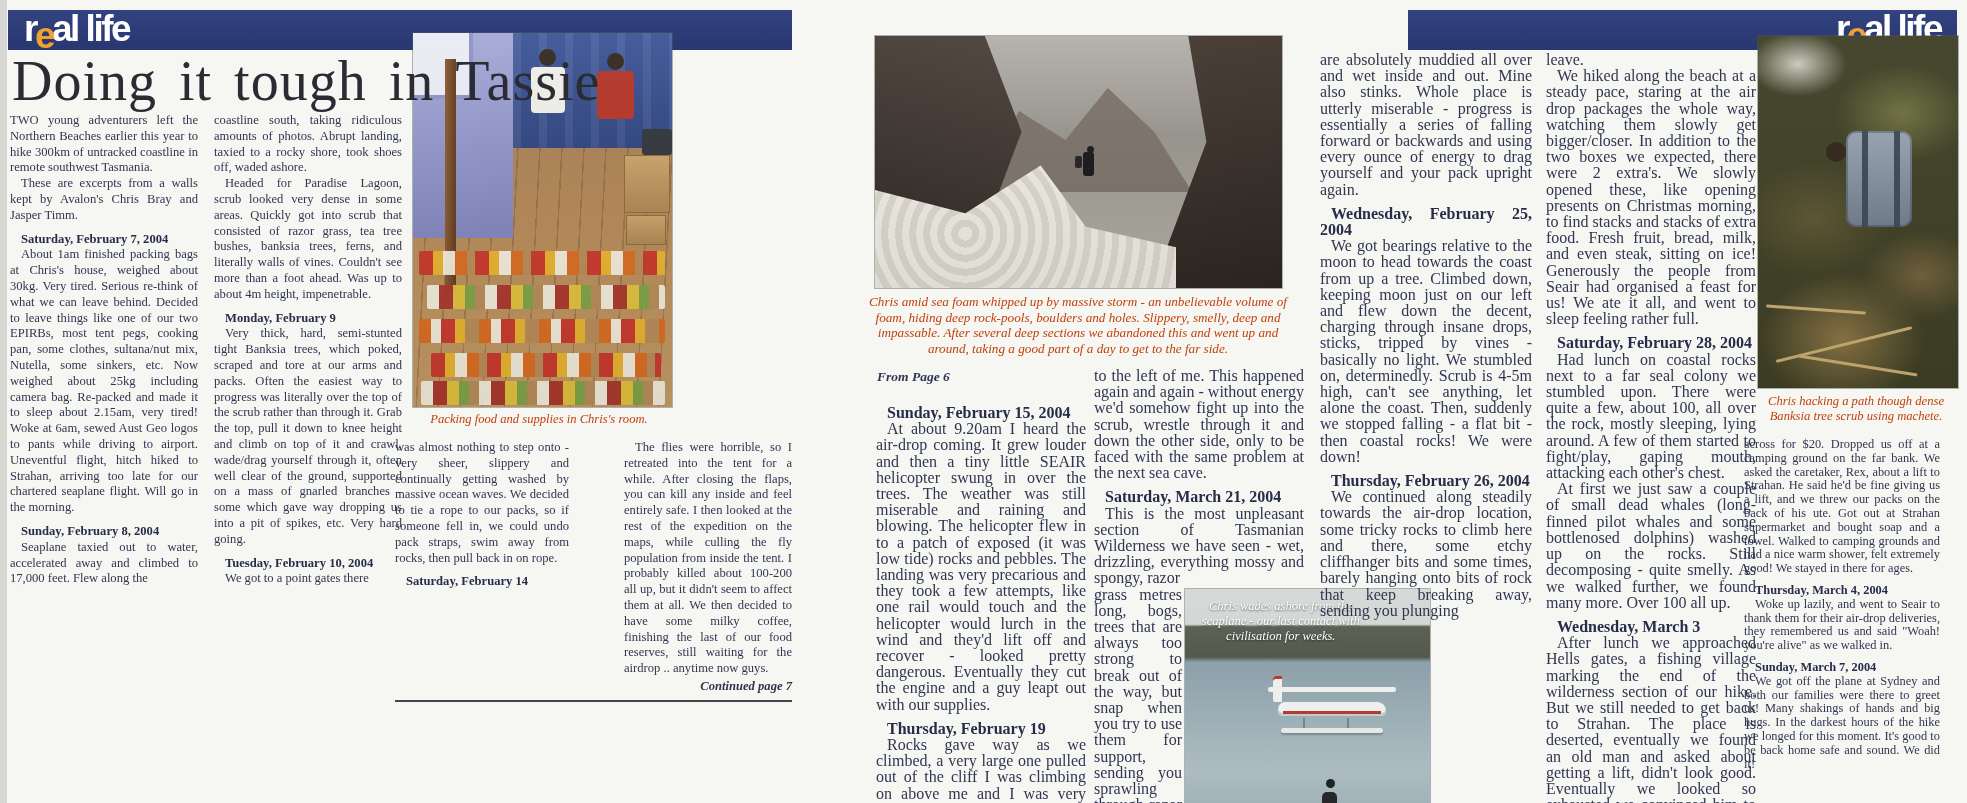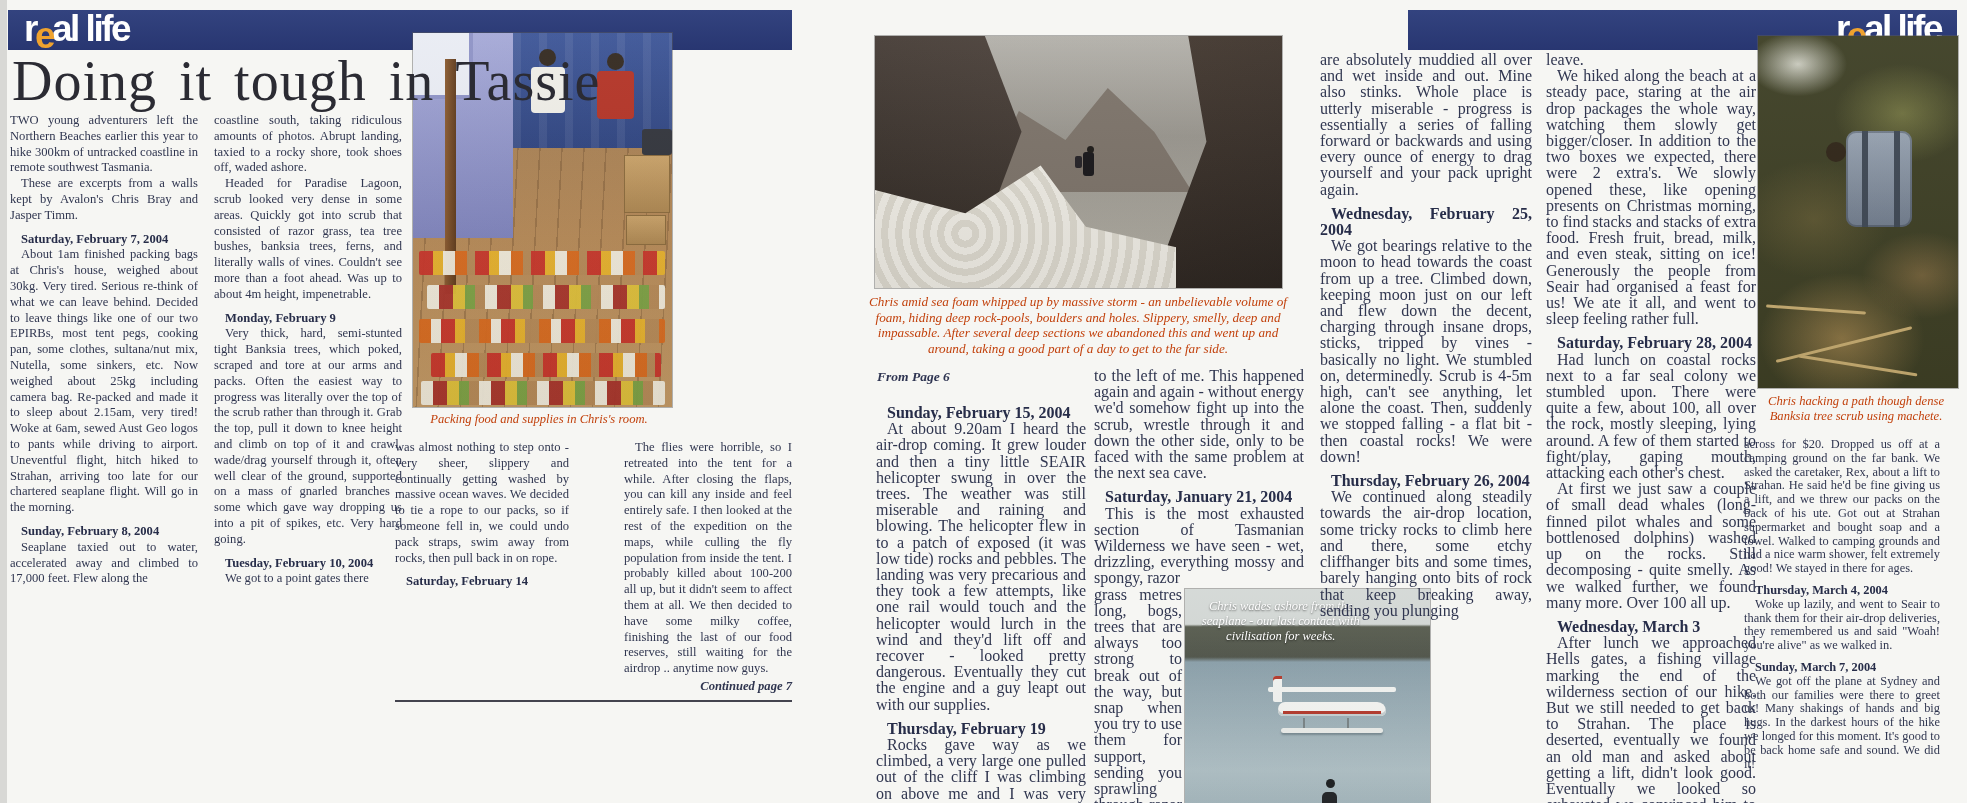--- a/index.html
+++ b/index.html
@@ -176,22 +176,22 @@
   <div class="frompage" style="left:877px;top:369px;">From Page 6</div>
 
   <div class="col pg2" style="left:876px;top:397px;width:210px;">
       <p class="dhead">Sunday, February 15, 2004</p>
       <p class="para">At about 9.20am I heard the air-drop coming. It grew louder and then a tiny little SEAIR helicopter swung in over the trees. The weather was still miserable and raining and blowing.  The helicopter flew in to a patch of exposed (it was low tide) rocks and pebbles.  The landing was very precarious and they took a few attempts, like one rail would touch and the helicopter would lurch in the wind and they'd lift off and recover - looked pretty dangerous. Eventually they cut the engine and a guy leapt out with our supplies.</p>
       <p class="dhead">Thursday, February 19</p>
       <p class="para">Rocks gave way as we climbed, a very large one pulled out of the cliff I was climbing on above me and I was very lucky in having it fall and slam into the rocks below</p>
     </div>
   <div class="col pg2" style="left:1094px;top:368px;width:210px;">
       <p class="para flush">to the left of me. This happened again and again - without energy we'd somehow fight up into the scrub, wrestle through it and down the other side, only to be faced with the same problem at the next sea cave.</p>
-      <p class="dhead">Saturday, January 21, 2004</p>
-      <p class="para">This is the most exhausted section of Tasmanian Wilderness we have seen - wet, drizzling, everything mossy and spongy, razor</p>
+      <p class="dhead">Saturday, March 21, 2004</p>
+      <p class="para">This is the most unpleasant section of Tasmanian Wilderness we have seen - wet, drizzling, everything mossy and spongy, razor</p>
       <p class="para flush narrow">grass metres long, bogs, trees that are always too strong to break out of the way, but snap when you try to use them for support, sending you sprawling through razor grass that is over head height or into mud. Packs</p>
     </div>
   <div class="col pg2" style="left:1320px;top:52px;width:212px;">
       <p class="para flush">are absolutely muddied all over and wet inside and out. Mine also stinks. Whole place is utterly miserable - progress is essentially a series of falling forward or backwards and using every ounce of energy to drag yourself and your pack upright again.</p>
       <p class="dhead">Wednesday, February 25, 2004</p>
       <p class="para">We got bearings relative to the moon to head towards the coast from up a tree. Climbed down, keeping moon just on our left and flew down the decent, charging through insane drops, sticks, tripped by vines - basically no light. We stumbled on, determinedly. Scrub is 4-5m high, can't see anything, let alone the coast. Then, suddenly we stopped falling - a flat bit - then coastal rocks! We were down!</p>
       <p class="dhead">Thursday, February 26, 2004</p>
       <p class="para">We continued along steadily towards the air-drop location, some tricky rocks to climb here and there, some etchy cliffhanger bits and some times, barely hanging onto bits of rock that keep breaking away, sending you plunging</p>
     </div>
   <div class="col pg2" style="left:1546px;top:52px;width:210px;">

